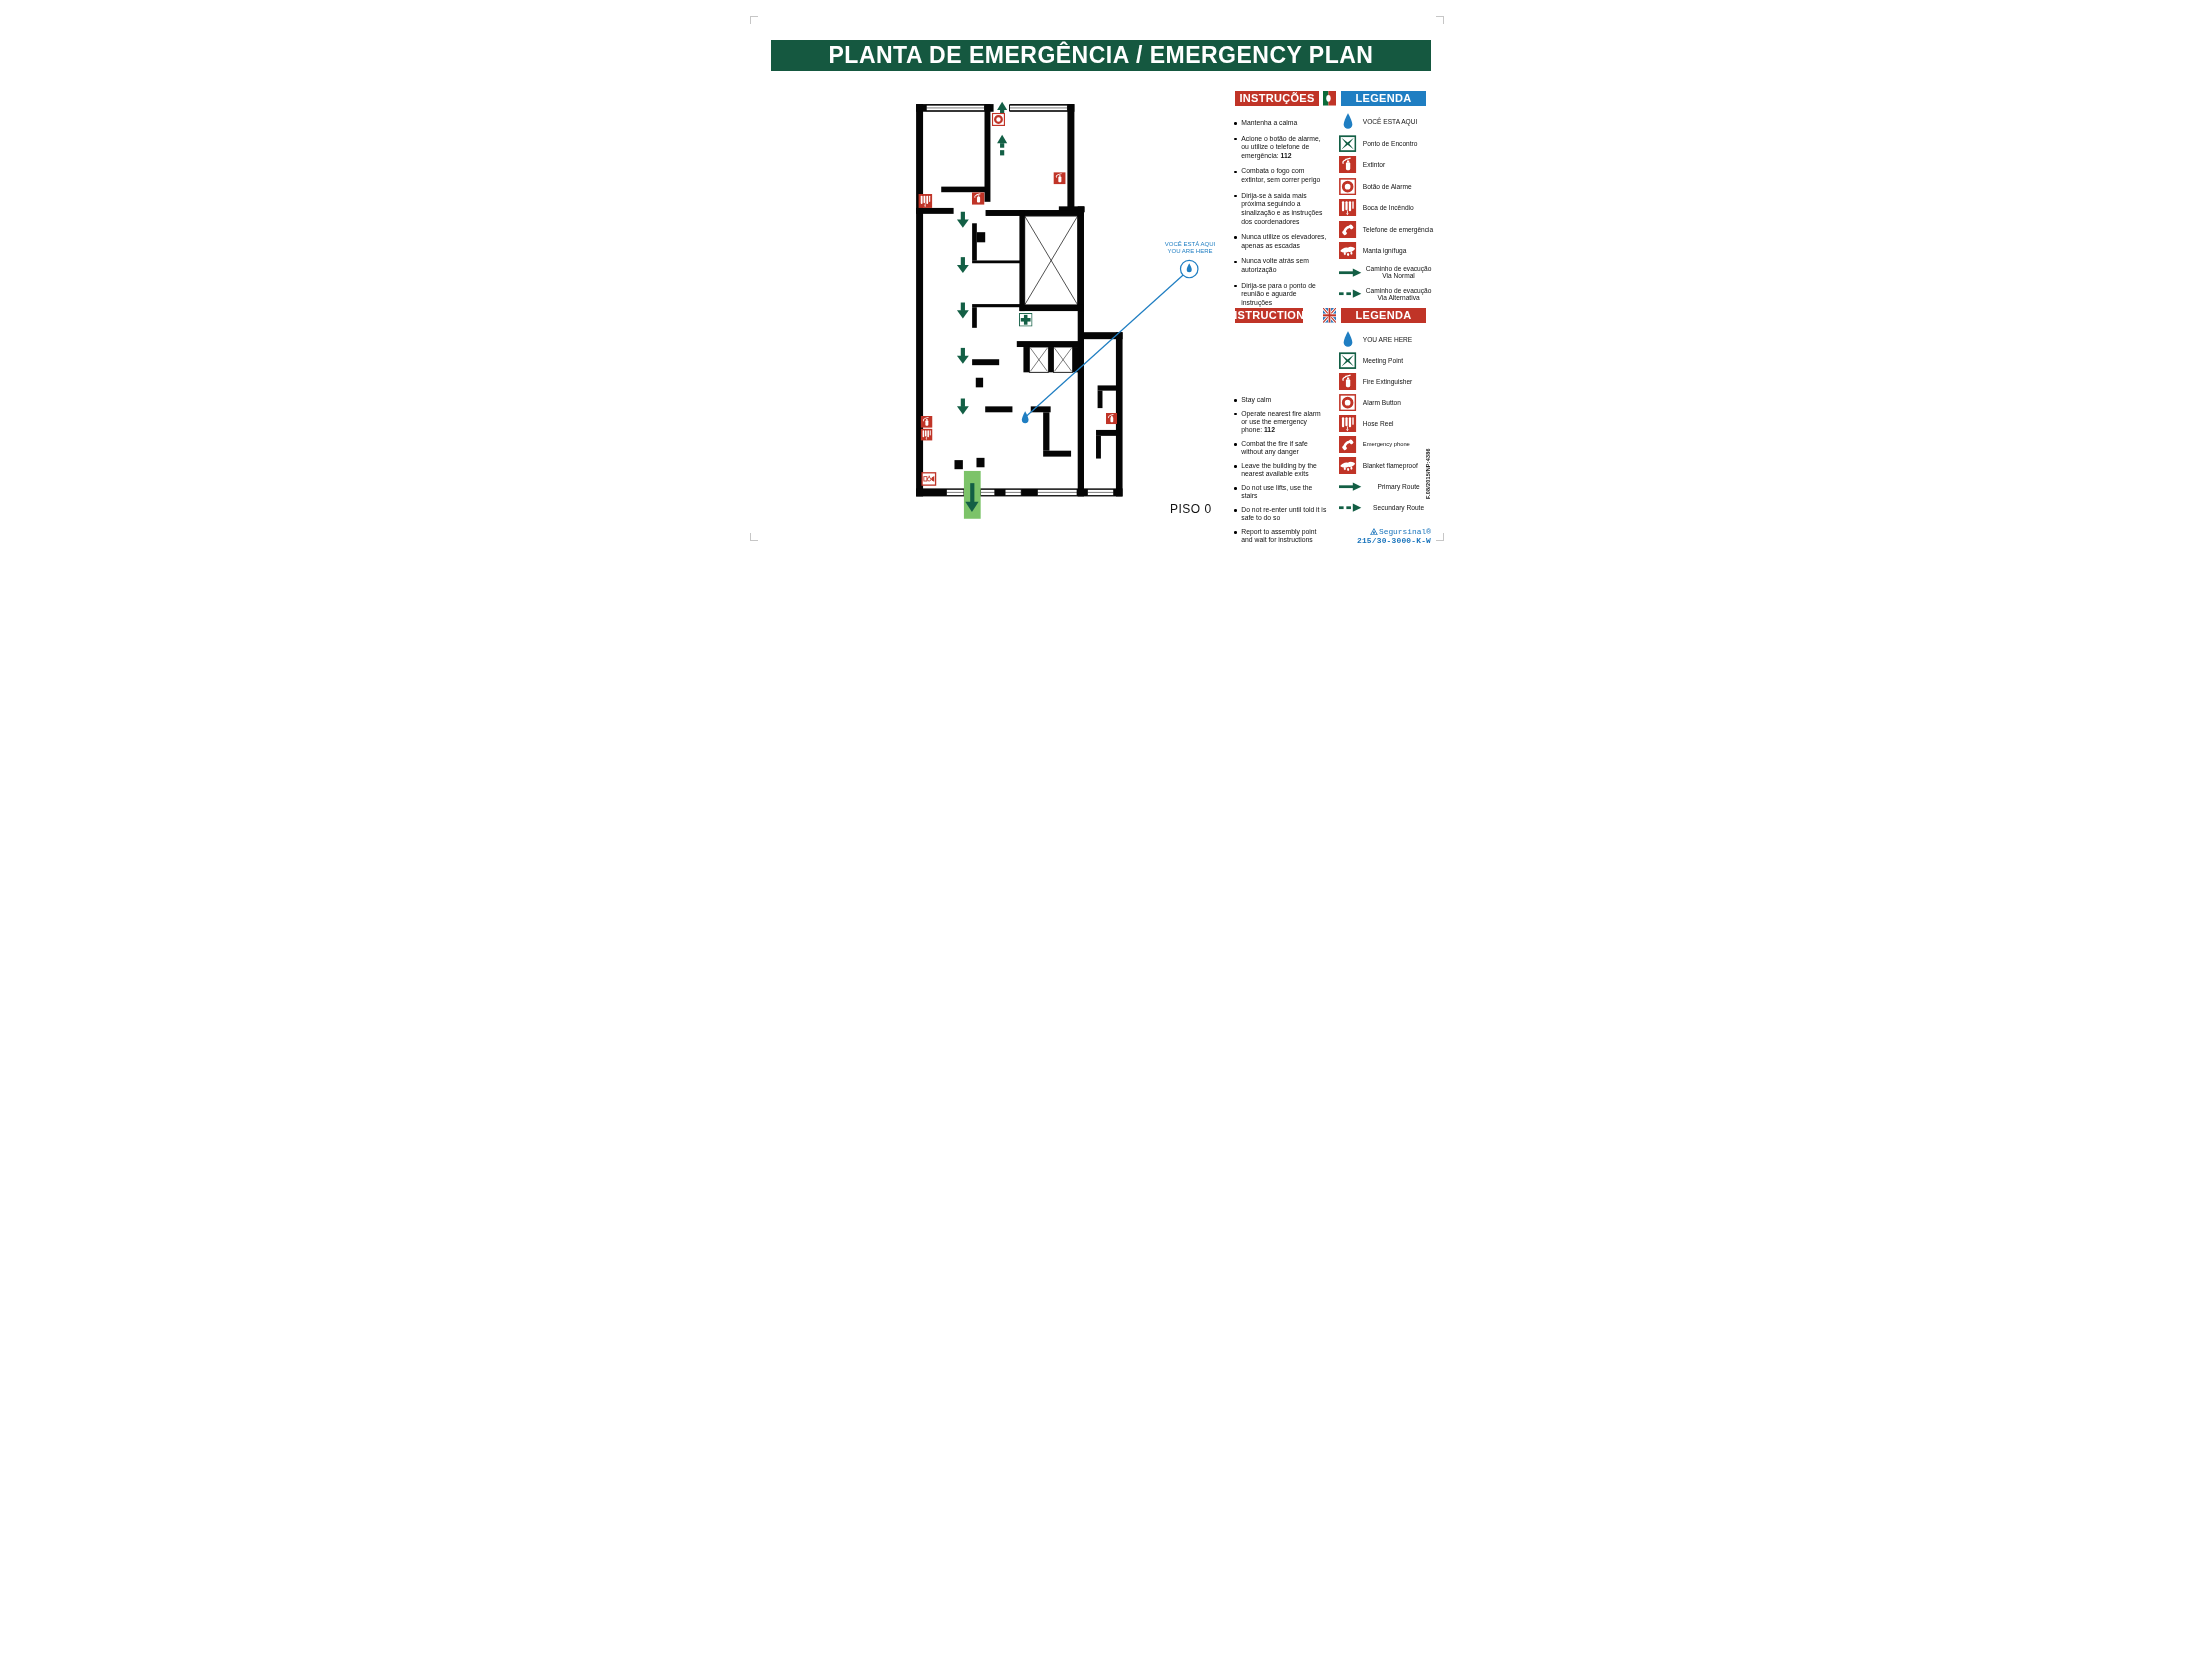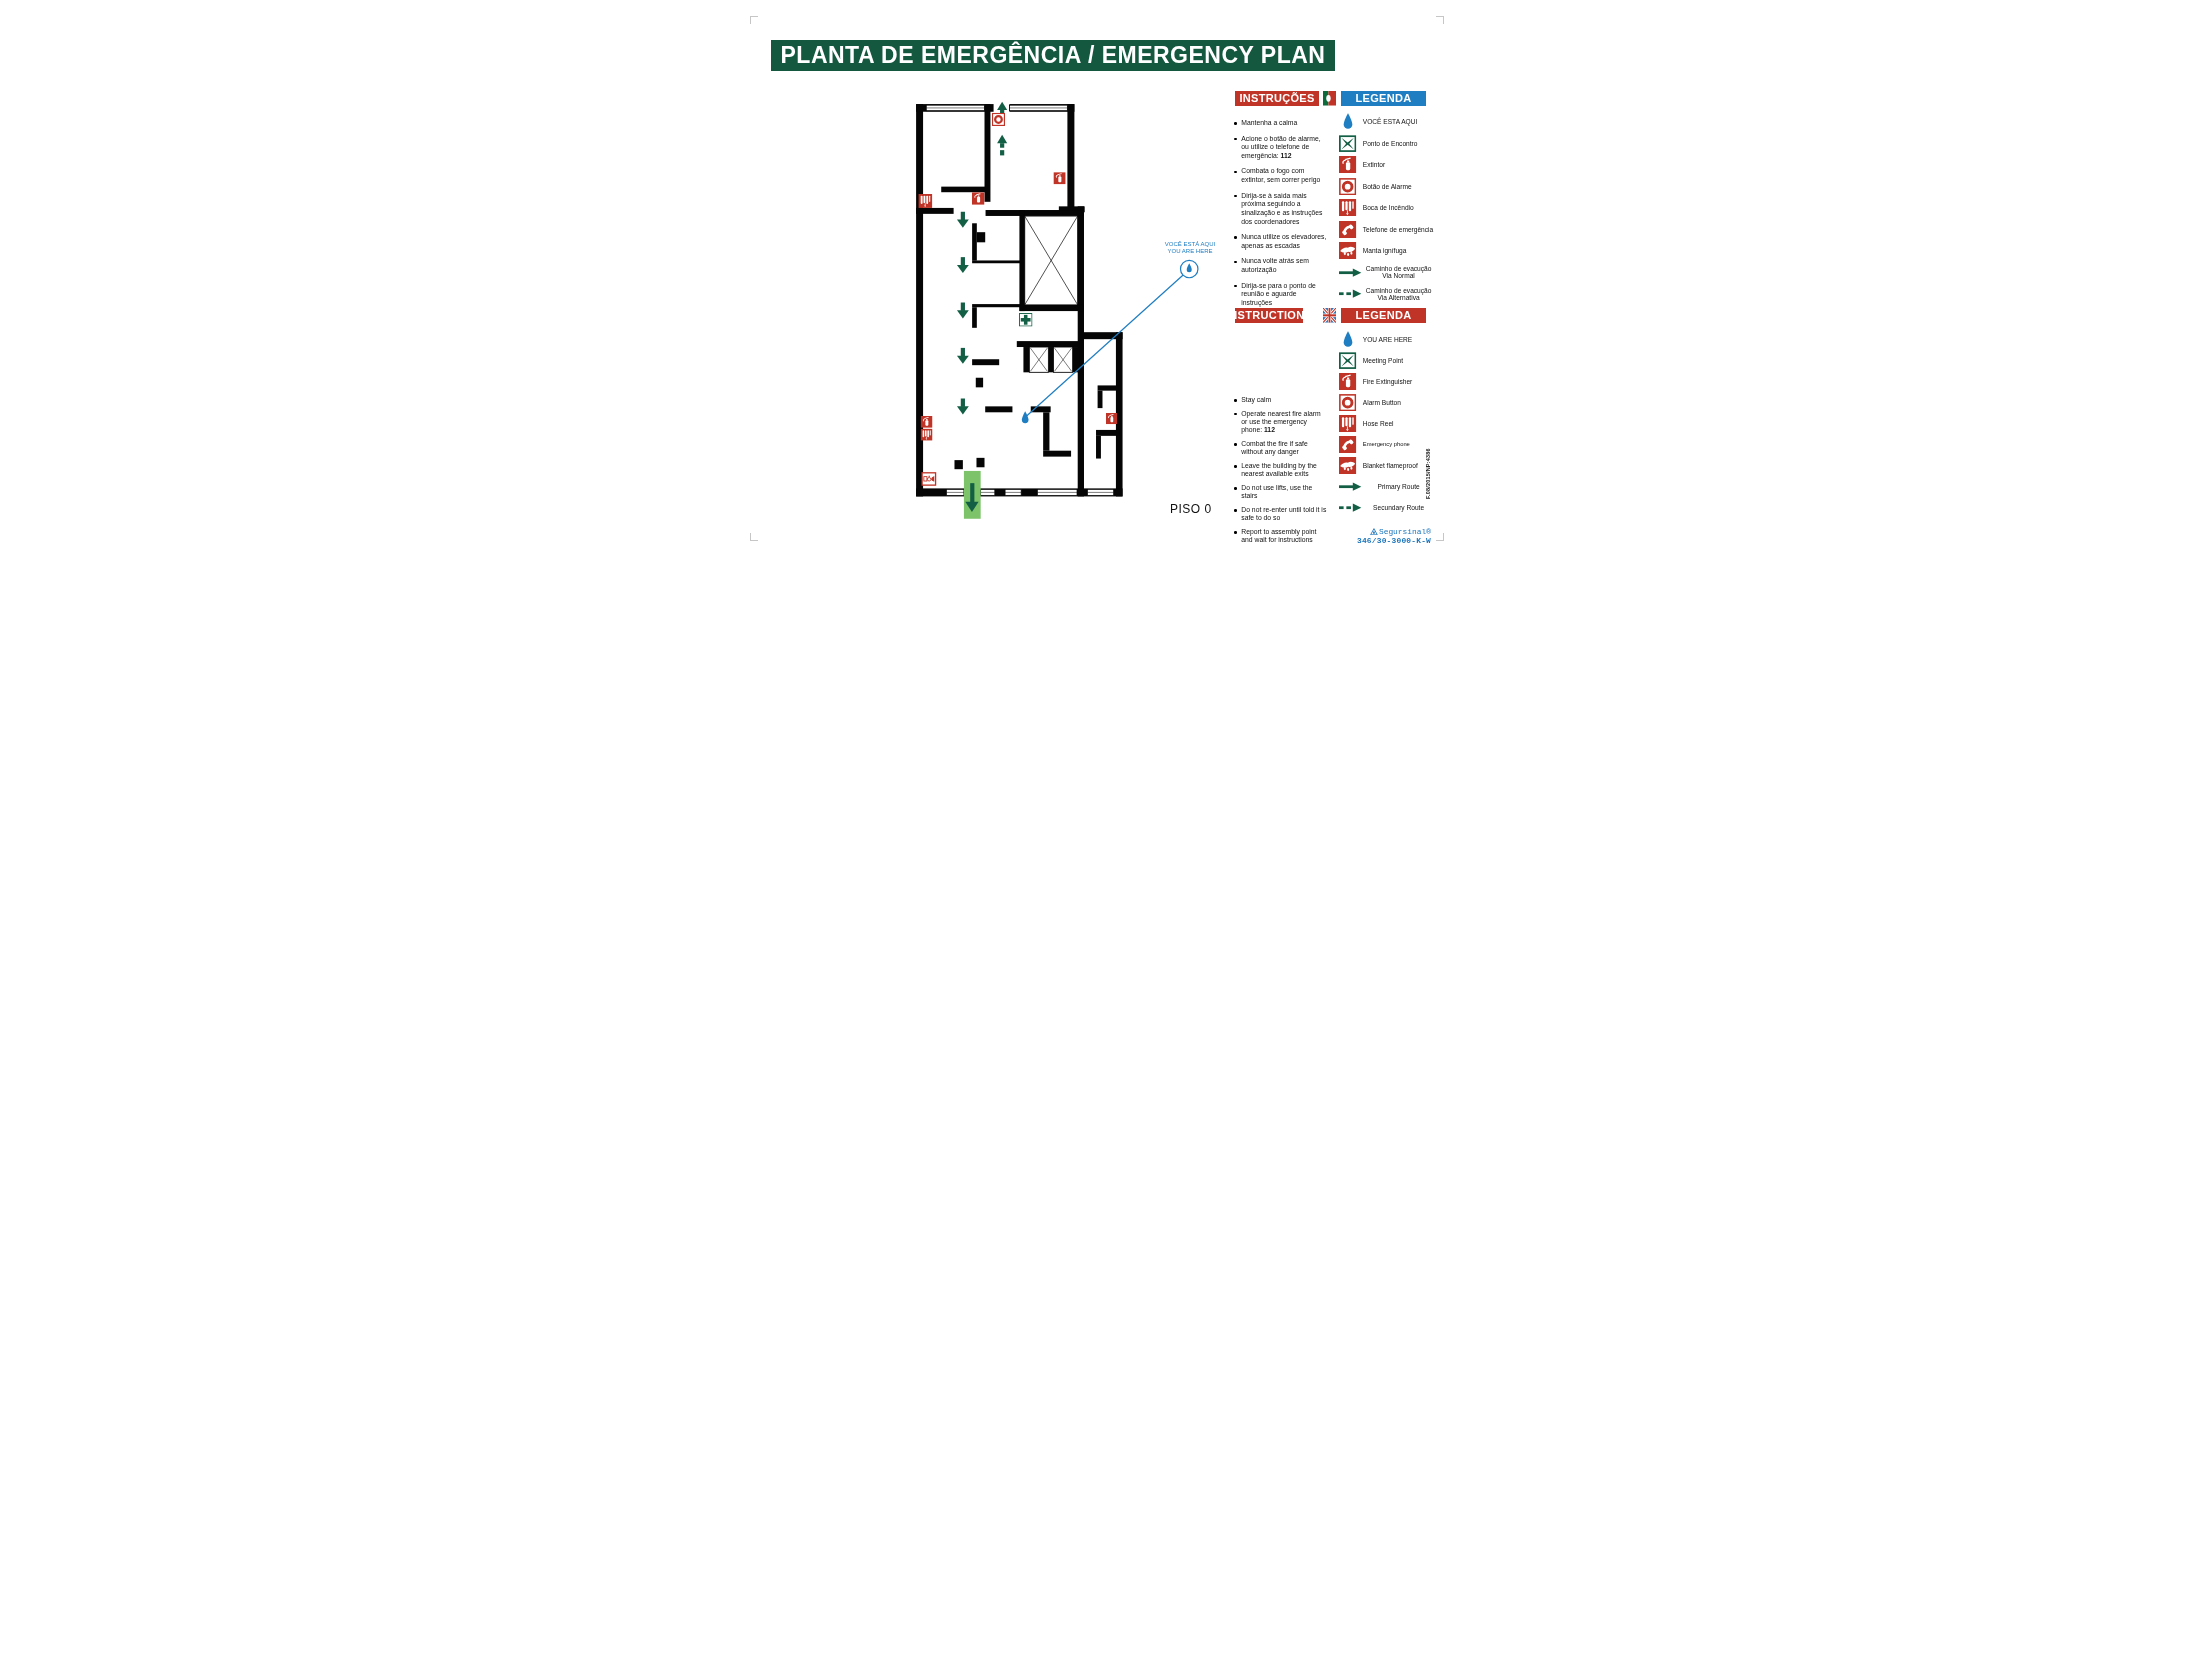--- a/index.html
+++ b/index.html
@@ -7,21 +7,21 @@
   #page{position:relative;width:732px;height:557px;background:#fff;overflow:hidden;margin:0 auto;}
 
   
   .crop{position:absolute;width:7.3px;height:7.3px;}
   .crop.tl{left:19px;top:16.2px;border-left:1px solid #c6c6c6;border-top:1px solid #c6c6c6;}
   .crop.tr{left:705px;top:16.2px;border-right:1px solid #c6c6c6;border-top:1px solid #c6c6c6;}
   .crop.bl{left:19px;top:533px;border-left:1px solid #c6c6c6;border-bottom:1px solid #c6c6c6;}
   .crop.br{left:705px;top:533px;border-right:1px solid #c6c6c6;border-bottom:1px solid #c6c6c6;}
 
   
-  #title-bar{position:absolute;left:40px;top:40px;width:564px;height:31px;background:#155840;
+  #title-bar{position:absolute;left:40px;top:40px;width:660px;height:31px;background:#155840;
     display:flex;align-items:center;justify-content:center;}
   #title-bar span{color:#fff;font-weight:bold;font-size:23px;letter-spacing:0.5px;white-space:nowrap;}
 
   
   #plan{position:absolute;left:183px;top:99px;width:322px;height:421px;}
 
   
   #callout{position:absolute;left:459px;top:241px;transform:translateX(-50%);
     color:#1f7ec2;font-size:6px;line-height:7.3px;font-weight:500;text-align:center;white-space:nowrap;}
 
@@ -580,19 +580,19 @@
       </div>
     </div>
 
   <div id="brand">
     <div class="row1">
       <svg viewBox="0 0 100 100">
           <use href="#sym-brand-logo"></use>
         </svg>
       <span>Segursinal®</span>
     </div>
-    <div class="row2">346/30-3000-K-W</div>
+    <div class="row2">215/30-3000-K-W</div>
   </div>
 
   <div id="doc-ref">F.08/2015/NP:4386</div>
 
 </div>
 
 
 </body></html>

